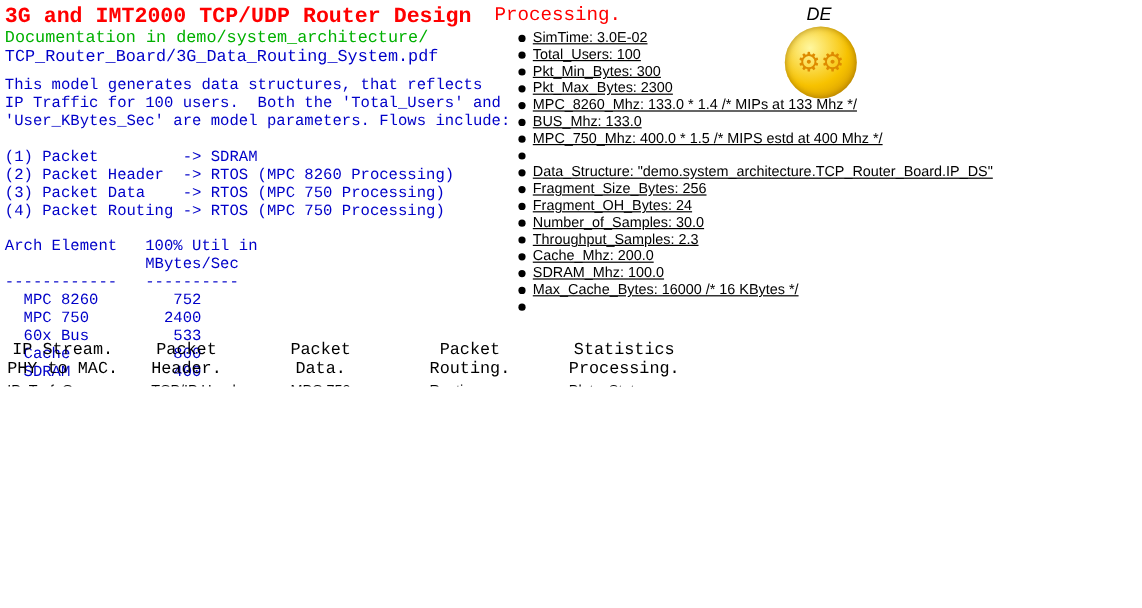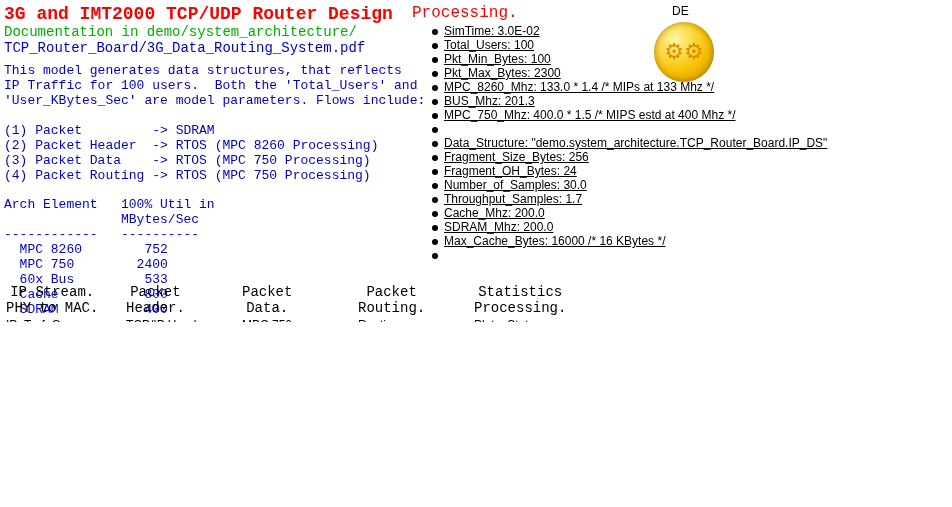--- a/index.html
+++ b/index.html
@@ -88,38 +88,38 @@
   MPC 750        2400
   60x Bus         533
   Cache           800
   SDRAM           400</div>
 
 <div class="abs params-hdr" style="left:412px; top:4px;">Processing.</div>
 
 <div id="param-list" class="abs" style="left:432px; top:24px;text-decoration:underline;">
     <div class="param-row"><span class="bullet"></span><span>SimTime: 3.0E-02</span></div>
     <div class="param-row"><span class="bullet"></span><span>Total_Users: 100</span></div>
-    <div class="param-row"><span class="bullet"></span><span>Pkt_Min_Bytes: 100</span></div>
+    <div class="param-row"><span class="bullet"></span><span>Pkt_Min_Bytes: 300</span></div>
     <div class="param-row"><span class="bullet"></span><span>Pkt_Max_Bytes: 2300</span></div>
     <div class="param-row"><span class="bullet"></span><span>MPC_8260_Mhz: 133.0 * 1.4 /* MIPs at 133 Mhz */</span></div>
-    <div class="param-row"><span class="bullet"></span><span>BUS_Mhz: 201.3</span></div>
+    <div class="param-row"><span class="bullet"></span><span>BUS_Mhz: 133.0</span></div>
     <div class="param-row"><span class="bullet"></span><span>MPC_750_Mhz: 400.0 * 1.5 /* MIPS estd at 400 Mhz */</span></div>
     <div class="param-row"><span class="bullet"></span></div>
     <div class="param-row"><span class="bullet"></span><span>Data_Structure: "demo.system_architecture.TCP_Router_Board.IP_DS"</span></div>
     <div class="param-row"><span class="bullet"></span><span>Fragment_Size_Bytes: 256</span></div>
     <div class="param-row"><span class="bullet"></span><span>Fragment_OH_Bytes: 24</span></div>
     <div class="param-row"><span class="bullet"></span><span>Number_of_Samples: 30.0</span></div>
-    <div class="param-row"><span class="bullet"></span><span>Throughput_Samples: 1.7</span></div>
+    <div class="param-row"><span class="bullet"></span><span>Throughput_Samples: 2.3</span></div>
     <div class="param-row"><span class="bullet"></span><span>Cache_Mhz: 200.0</span></div>
-    <div class="param-row"><span class="bullet"></span><span>SDRAM_Mhz: 200.0</span></div>
+    <div class="param-row"><span class="bullet"></span><span>SDRAM_Mhz: 100.0</span></div>
     <div class="param-row"><span class="bullet"></span><span>Max_Cache_Bytes: 16000  /* 16 KBytes */</span></div>
     <div class="param-row"><span class="bullet"></span></div>
   </div>
 
-<div class="abs" style="left:672px; top:4px; font-size:12px;">DE</div>
+<div class="abs" style="left:672px; top:4px; font-size:15px;font-style:italic;">DE</div>
 <div class="abs coin" style="left:654px; top:22px;">
   <span class="gear-icon">⚙⚙</span>
 </div>
 
 <div id="stage-row" class="abs" style="left:6px; top:284px; display:flex;">
     <div style="display: flex; flex-direction: column; align-items: flex-start; width: 120px;">
       <div class="label-red mono" style="white-space: pre; height: 34px;">IP Stream.
 PHY to MAC.</div>
       <div class="label-blk">IP_Traf_Gen</div>
       <div style="display: flex; align-items: center;">

